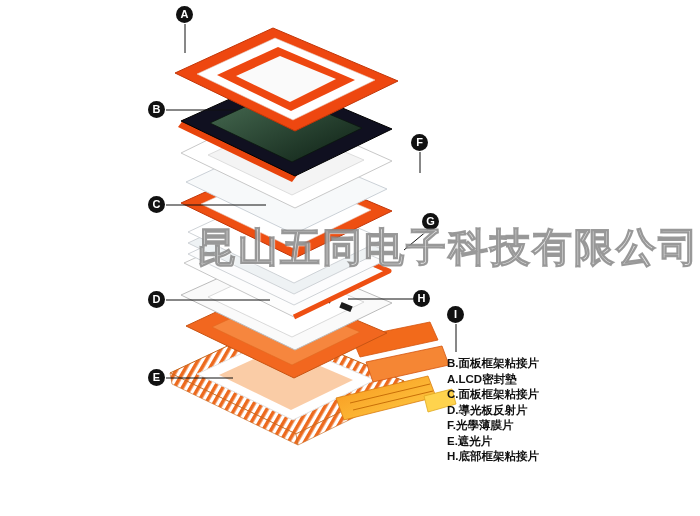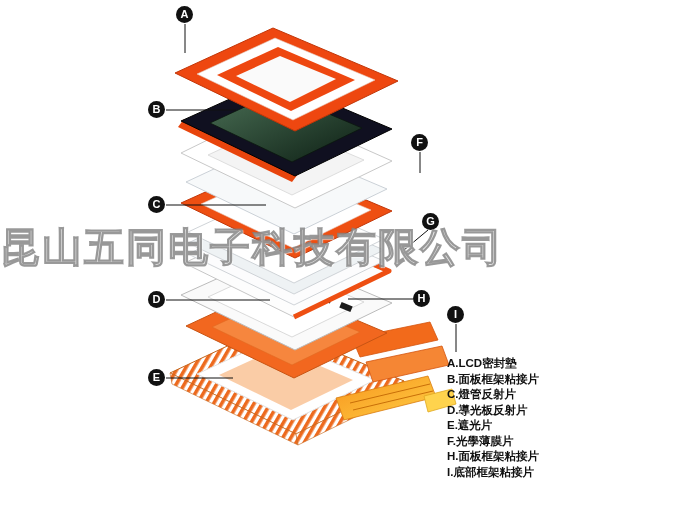--- a/index.html
+++ b/index.html
@@ -8,21 +8,21 @@
     font-family:"Liberation Sans", sans-serif;
   }
   .stage svg{position:absolute;left:0;top:0;}
   .marker{
     position:absolute;width:17px;height:17px;border-radius:50%;
     background:#111;color:#fff;font-size:11px;font-weight:bold;
     display:flex;align-items:center;justify-content:center;
     line-height:1;z-index:3;user-select:none;
   }
   .watermark{
-    position:absolute;left:0;right:0;top:220px;text-align:left;z-index:4;
+    position:absolute;left:0;right:0;top:220px;text-align:right;z-index:4;
     font-size:40px;font-weight:bold;letter-spacing:2px;
     color:rgba(190,190,190,0.40);
     -webkit-text-stroke:1px rgba(125,125,125,0.75);
     text-shadow:1px 1px 1px rgba(255,255,255,0.85);
     pointer-events:none;white-space:nowrap;
   }
   .legend{
     position:absolute;left:447px;top:356px;z-index:3;
     color:#111;font-size:11.5px;font-weight:bold;line-height:15.5px;
   }
@@ -135,23 +135,22 @@
   <div class="marker" style="left:148px;top:291px">D</div>
   <div class="marker" style="left:148px;top:369px">E</div>
   <div class="marker" style="left:411px;top:134px">F</div>
   <div class="marker" style="left:422px;top:213px">G</div>
   <div class="marker" style="left:413px;top:290px">H</div>
   <div class="marker" style="left:447px;top:306px">I</div>
 
   <div class="watermark">昆山五同电子科技有限公司</div>
 
   <div class="legend">
+    <p>B.面板框架粘接片</p>
     <p>A.LCD密封墊</p>
-    <p>B.面板框架粘接片</p>
-    <p>C.燈管反射片</p>
+    <p>C.面板框架粘接片</p>
     <p>D.導光板反射片</p>
+    <p>F.光學薄膜片</p>
     <p>E.遮光片</p>
-    <p>F.光學薄膜片</p>
-    <p>H.面板框架粘接片</p>
-    <p>I.底部框架粘接片</p>
+    <p>H.底部框架粘接片</p>
   </div>
 
 </div>
 
 </body></html>

